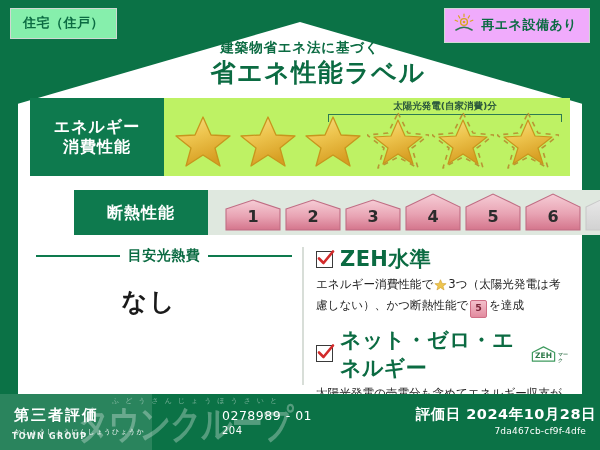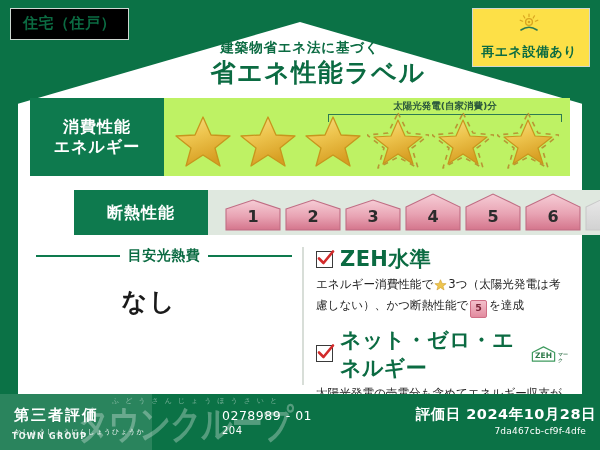--- a/index.html
+++ b/index.html
@@ -18,38 +18,37 @@
   .house-white {
     position: absolute;
     left: 18px; top: 22px; width: 564px; height: 372px;
     background: #ffffff;
     clip-path: polygon(0% 22%, 50% 0%, 100% 22%, 100% 100%, 0% 100%);
   }
 
   
   .tag-dwelling {
     position: absolute; left: 10px; top: 8px;
-    background: #000000;
+    background: #86efac;
     border: 1px solid #cfd8d2;
     padding: 5px 12px 6px 12px;
     color: #0b6b42;
-    font-size: 15px; font-weight: bold;
+    font-size: 13px; font-weight: bold;
     letter-spacing: .5px;
     z-index: 6;
   }
 
   
   .badge-renew {
     position: absolute; right: 10px; top: 8px;
-    background: #fde047;
+    background: #f0abfc;
     border: 1px solid #cfd8d2;
     padding: 4px 12px 5px 8px;
     display: flex; align-items: center; gap: 6px;
     z-index: 6;
-    flex-direction: column;
   }
   .badge-renew .lbl {
     color: #0b6b42; font-size: 13px; font-weight: bold; letter-spacing: .5px;
   }
 
   
   .title-sub {
     position: absolute; left: 0; right: 0; top: 39px;
     text-align: center;
     color: #0b6b42; font-size: 13.5px; font-weight: bold;
@@ -272,22 +271,22 @@
       </svg>
     </span>
     <span class="lbl">再エネ設備あり</span>
   </div>
 
   <div class="title-sub">建築物省エネ法に基づく</div>
   <div class="title-main">省エネ性能ラベル</div>
 
   <div class="row-energy">
     <div class="lbl-block">
+      <span>エネルギー</span>
       <span>消費性能</span>
-      <span>エネルギー</span>
     </div>
     <div class="stars-panel">
 
       <div class="solar-bracket">
         <div class="btxt">太陽光発電(自家消費)分</div>
         <div class="bline"></div>
       </div>
 
       <div class="stars-row">
 

